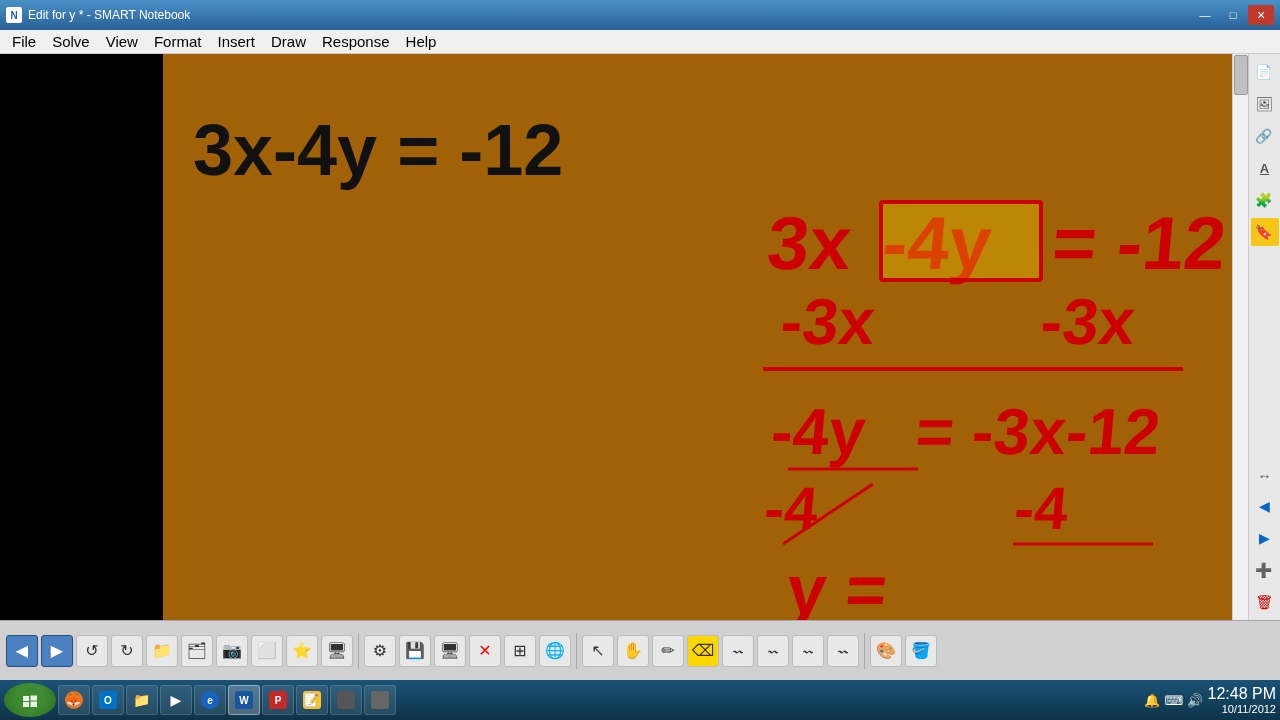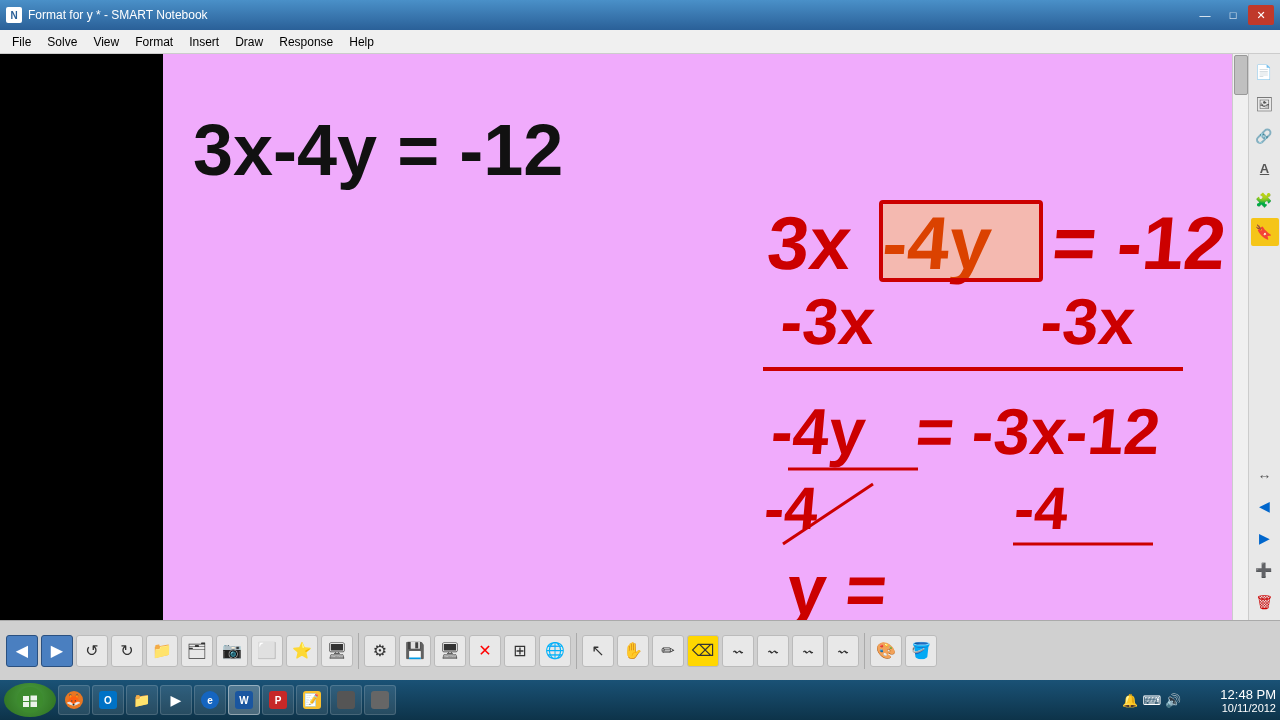--- a/index.html
+++ b/index.html
@@ -29,21 +29,21 @@
       width: 100%;
       height: 24px;
       background: #f0f0f0;
       display: flex;
       align-items: center;
       padding: 0 4px;
       border-bottom: 1px solid #ccc;
     }
     .menu-item {
       padding: 2px 8px;
-      font-size: 12px;
+      font-size: 15px;
       color: #000;
       cursor: pointer;
       border-radius: 2px;
     }
 
     
     #main-container {
       display: flex;
       width: 100%;
       height: calc(720px - 30px - 24px - 60px - 40px);
@@ -52,21 +52,21 @@
     
     #left-panel {
       width: 163px;
       background: #000;
       height: 100%;
     }
 
     
     #canvas-area {
       flex: 1;
-      background: #f0abfc;
+      background: #a16207;
       position: relative;
       overflow: hidden;
     }
 
     
     #right-toolbar {
       width: 32px;
       background: #e8e8e8;
       border-left: 1px solid #ccc;
       display: flex;
@@ -193,33 +193,33 @@
 
     #taskbar-right {
       margin-left: auto;
       display: flex;
       align-items: center;
       gap: 4px;
       color: white;
       font-size: 11px;
     }
     #clock { text-align: right; }
-    #time { font-size: 13px; margin-left: 35px; }
+    #time { font-size: 16px; }
     #date { font-size: 11px; }
 
     
     .math-svg { overflow: visible; }
   </style>
 </head>
 <body>
 
 <div id="titlebar">
   <div id="titlebar-left">
     <div id="titlebar-icon">N</div>
-    <span id="titlebar-title">Format for y * - SMART Notebook</span>
+    <span id="titlebar-title">Edit for y * - SMART Notebook</span>
   </div>
   <div id="titlebar-controls">
     <div class="titlebar-btn">—</div>
     <div class="titlebar-btn">□</div>
     <div class="titlebar-btn close">✕</div>
   </div>
 </div>
 
 <div id="menubar">
   <div class="menu-item">File</div>

